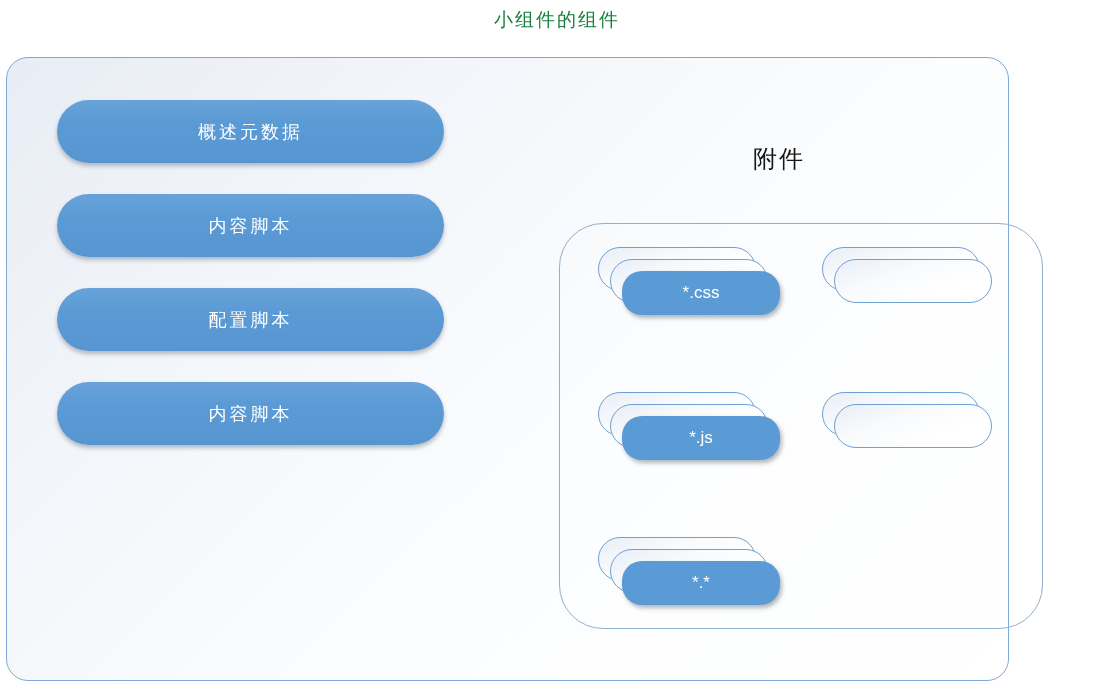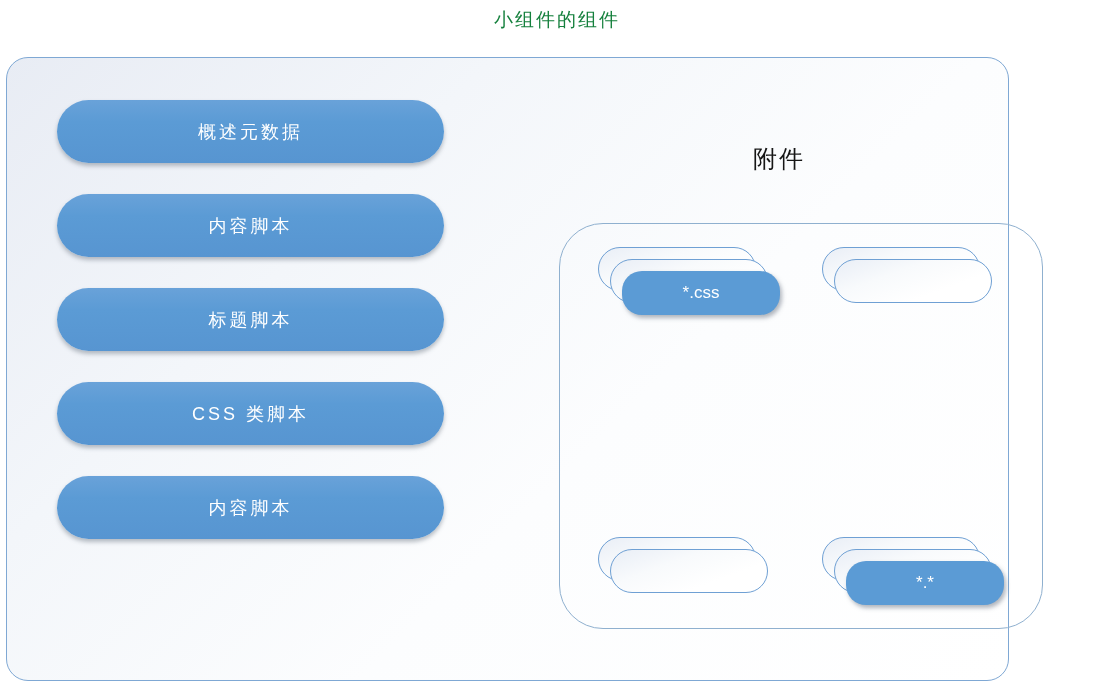--- a/index.html
+++ b/index.html
@@ -63,24 +63,21 @@
 <div class="main-panel">
 
   <div class="components-col">
     <div class="component-pill">
       <span>概述元数据</span>
     </div>
     <div class="component-pill">
       <span>内容脚本</span>
     </div>
     <div class="component-pill">
-      <span>标题脚本</span>
-    </div>
-    <div class="component-pill">
-      <span>CSS 类脚本</span>
+      <span>配置脚本</span>
     </div>
     <div class="component-pill">
       <span>内容脚本</span>
     </div>
   </div>
 
   <div class="attachments-label">附件</div>
 
   <div class="attachments-panel">
 
@@ -91,20 +88,27 @@
         <span>*.css</span>
       </div>
     </div>
 
     <div class="file-stack">
       <div class="stack-card back-1"></div>
       <div class="stack-card back-2"></div>
     </div>
 
 
+    <div class="file-stack">
+      <div class="stack-card back-1"></div>
+      <div class="stack-card back-2"></div>
+      <div class="file-pill">
+        <span>*.js</span>
+      </div>
+    </div>
 
 
     <div class="file-stack">
       <div class="stack-card back-1"></div>
       <div class="stack-card back-2"></div>
     </div>
 
 
     <div class="file-stack">
       <div class="stack-card back-1"></div>

